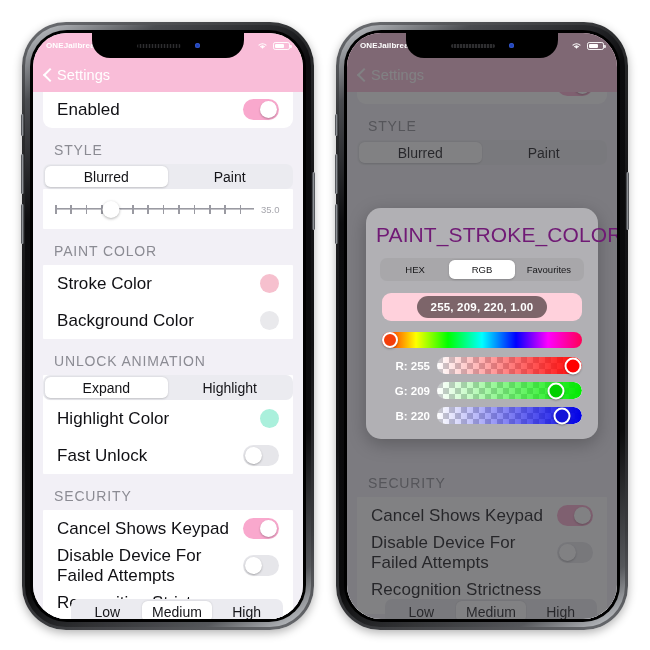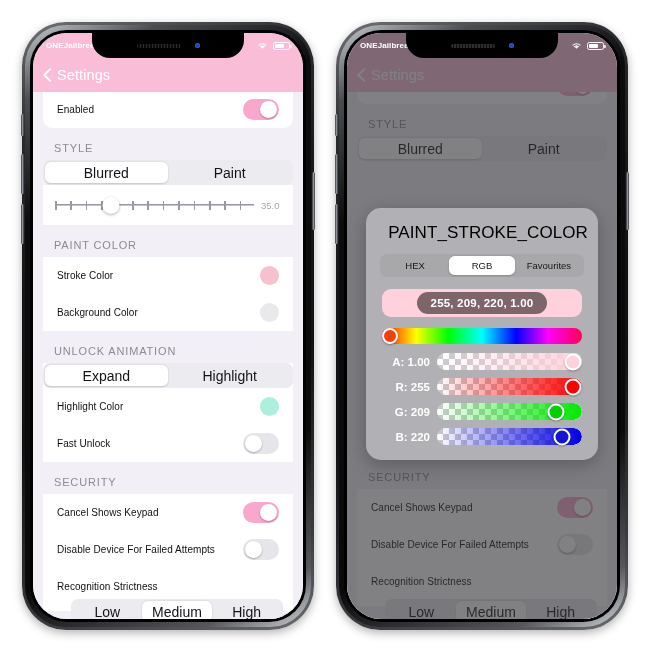--- a/index.html
+++ b/index.html
@@ -91,24 +91,24 @@
   .nav-back { display:flex; align-items:center; gap:2px; cursor:pointer; }
   .chev { width:10px; height:10px; border-left:2.4px solid #fff; border-bottom:2.4px solid #fff;
     transform:rotate(45deg); margin-bottom:1px; }
   .nav-title { color:#fff; font-size:14.5px; font-weight:500; letter-spacing:.1px; }
 
   
   .content { position:relative; height:calc(100% - 59px); background:#f2f0f6; overflow:hidden; }
 
   .group { background:#fff; border-radius:1px; margin:0 10px; overflow:hidden; }
   .group.top { border-radius:0 0 9px 9px; margin-top:-1px; }
-  .sec-label { font-size:11px; color:#8b8b93; letter-spacing:.85px; padding:14px 10px 6px 21px; }
+  .sec-label { font-size:14px; color:#8b8b93; letter-spacing:.85px; padding:14px 10px 6px 21px; }
 
   .row { height:37px; display:flex; align-items:center; justify-content:space-between; padding:0 14px; }
-  .row-label { font-size:10px; color:#101014; letter-spacing:.05px; }
+  .row-label { font-size:17px; color:#101014; letter-spacing:.05px; }
 
   
   .toggle { width:36px; height:21px; border-radius:11px; position:relative; flex:0 0 auto; cursor:pointer; }
   .toggle .knob { position:absolute; top:1.6px; width:17.5px; height:17.5px; border-radius:50%;
     background:#fff; box-shadow:0 1px 2px rgba(0,0,0,.28); }
   .toggle.on  { background:#f9a8cd; }
   .toggle.on  .knob { right:1.6px; }
   .toggle.off { background:#e6e6ea; }
   .toggle.off .knob { left:1.6px; }
 
@@ -139,21 +139,21 @@
   .bottom-seg { position:absolute; left:28px; right:10px; bottom:-5px; }
 
   
   .dim { position:absolute; inset:0; z-index:30; background:rgba(52,52,55,.62); }
   .modal {
     position:absolute; z-index:40; left:19px; right:19px; top:175px;
     background:rgba(190,190,192,.80);
     border-radius:15px; padding:12px 10px 13px 10px;
     box-shadow:0 5px 18px rgba(0,0,0,.25);
   }
-  .modal-title { text-align:right; font-size:17px; color:#000000; letter-spacing:.1px; padding:3px 0 11px; }
+  .modal-title { text-align:right; font-size:21px; color:#701a75; letter-spacing:.1px; padding:3px 0 11px; }
   .cp-seg { display:flex; background:rgba(160,160,163,.55); border-radius:7px; height:23px; padding:1.6px; margin:0 4px 12px; }
   .cp-seg .segi { flex:1; display:flex; align-items:center; justify-content:center;
     font-size:9.5px; color:#17171a; border-radius:5.6px; cursor:pointer; }
   .cp-seg .segi.active { background:#fff; box-shadow:0 .5px 2px rgba(0,0,0,.20); }
 
   .preview { margin:0 6px 11px; height:28px; border-radius:9px;
     display:flex; align-items:center; justify-content:center; }
   .preview .chip { background:rgba(92,74,78,.80); color:#fff; font-size:11.5px; font-weight:bold;
     padding:5px 14px; border-radius:11px; letter-spacing:.2px; }
 
@@ -390,29 +390,20 @@
         </div>
 
         <div class="preview" style="background:#ffd1dc">
           <div class="chip">255, 209, 220, 1.00</div>
         </div>
 
         <div class="hue">
           <div class="hue-knob"></div>
         </div>
 
-        <div class="ch-row">
-          <div class="ch-lab">A: 1.00</div>
-          <div class="ch-wrap">
-            <div class="ch-track">
-              <div class="ovl" style="background:linear-gradient(90deg,rgba(255,209,220,0),rgba(255,209,220,1))"></div>
-            </div>
-            <div class="ch-knob" style="left:calc(100% - 9px);background:#ffd1dc"></div>
-          </div>
-        </div>
 
         <div class="ch-row">
           <div class="ch-lab">R: 255</div>
           <div class="ch-wrap">
             <div class="ch-track">
               <div class="ovl" style="background:linear-gradient(90deg,rgba(255,0,0,0),rgba(255,0,0,1))"></div>
             </div>
             <div class="ch-knob" style="left:calc(100% - 9px);background:#ff0000"></div>
           </div>
         </div>

